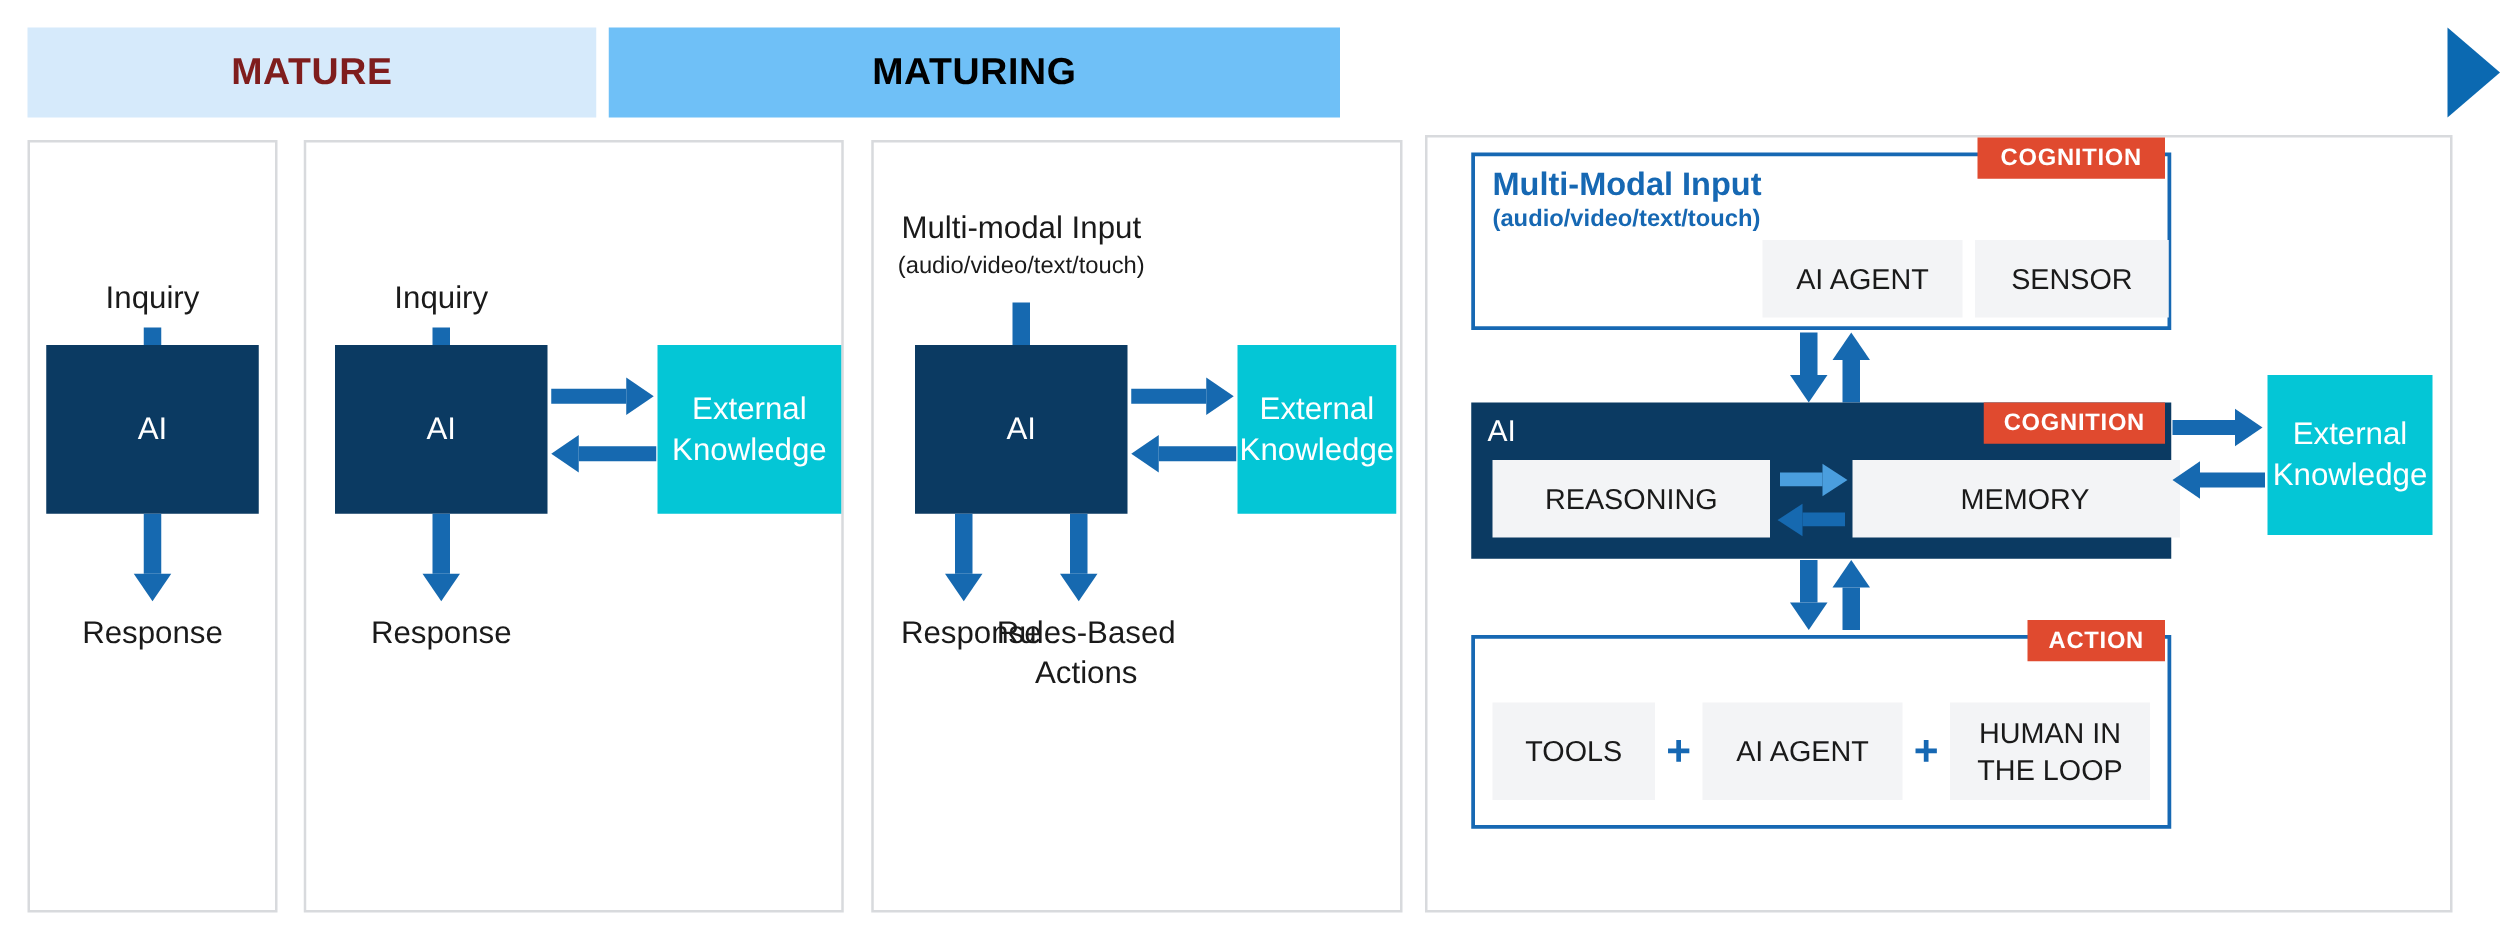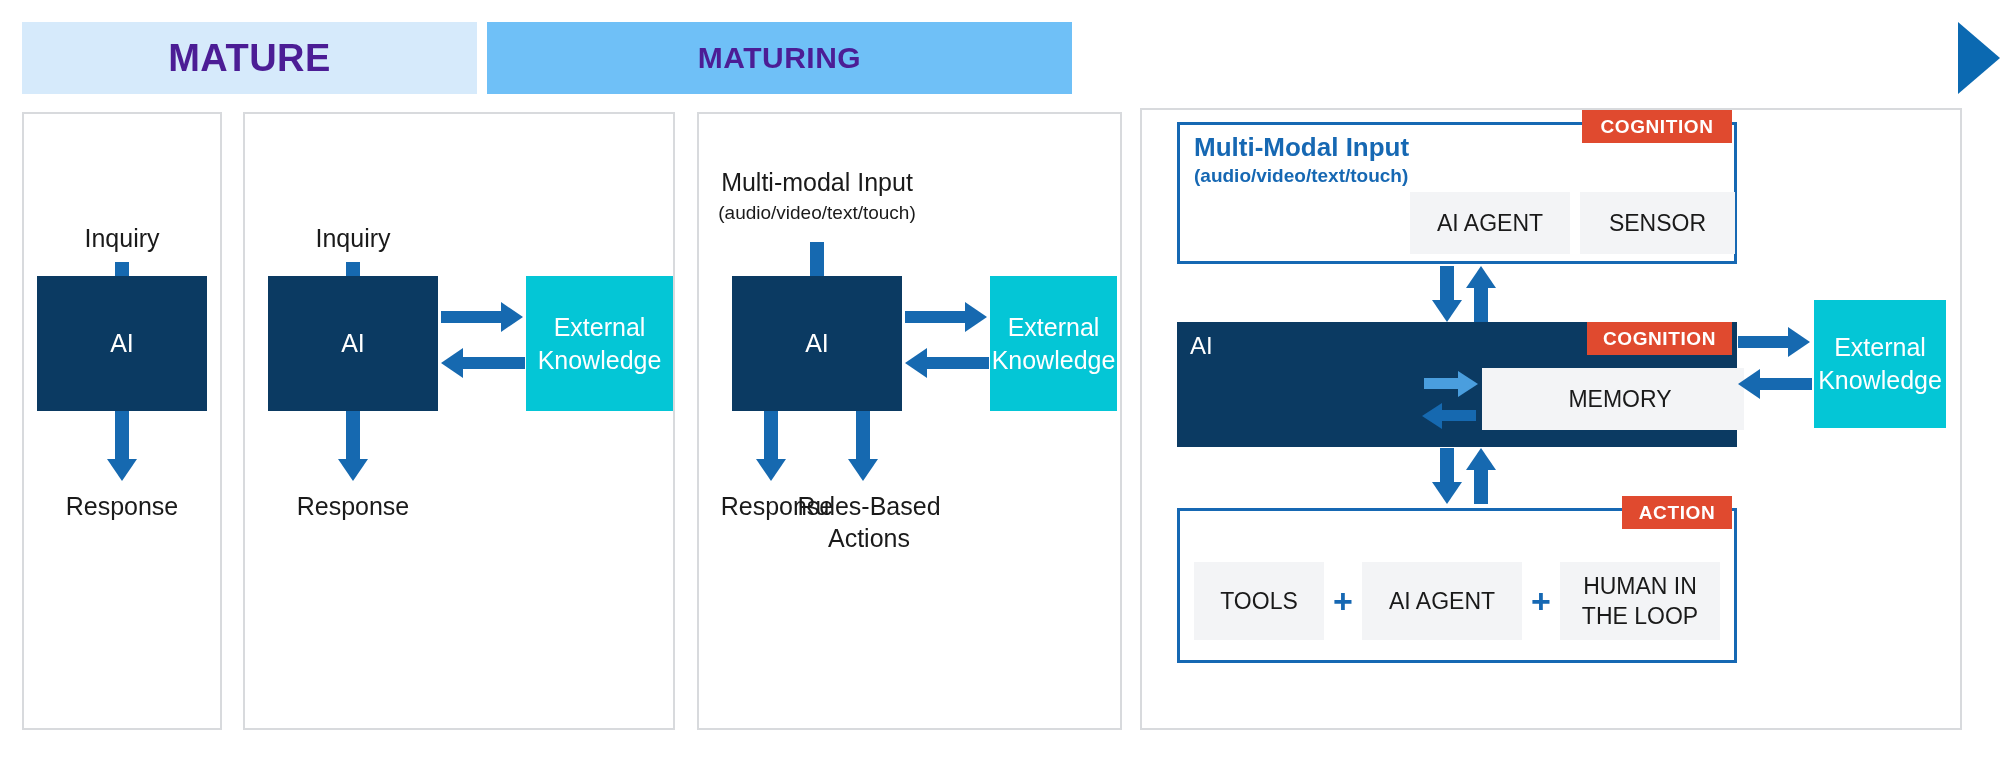--- a/index.html
+++ b/index.html
@@ -3,22 +3,22 @@
 <meta charset="utf-8">
 <style>
   html,body{margin:0;padding:0;background:#ffffff;}
   body{width:2000px;height:760px;position:relative;font-family:"Liberation Sans",sans-serif;overflow:hidden;}
 
   
   .banner-row{position:absolute;left:0;top:0;width:2000px;height:98px;}
   .banner{position:absolute;top:22px;height:72px;display:flex;align-items:center;justify-content:center;
           font-weight:bold;letter-spacing:.5px;}
   .banner span{display:block;}
-  #banner-mature{left:22px;width:455px;background:#d6eafb;color:#4c1d95;font-size:38px;}
-  #banner-maturing{left:487px;width:585px;background:#6fc0f7;color:#4c1d95;font-size:30px;}
+  #banner-mature{left:22px;width:455px;background:#d6eafb;color:#7f1d1d;font-size:30px;}
+  #banner-maturing{left:487px;width:585px;background:#6fc0f7;color:#000000;font-size:30px;}
   #banner-emerging{left:1080px;width:880px;background:#0b69b1;color:#ffffff;font-size:30px;}
   #banner-emerging-tip{position:absolute;left:1958px;top:22px;width:0;height:0;
       border-top:36px solid transparent;border-bottom:36px solid transparent;border-left:42px solid #0b69b1;}
 
   
   .panel{position:absolute;background:#ffffff;border:2px solid #d8dadd;box-sizing:border-box;}
   #panel-1{left:22px;top:112px;width:200px;height:618px;}
   #panel-2{left:243px;top:112px;width:432px;height:618px;}
   #panel-3{left:697px;top:112px;width:425px;height:618px;}
   #panel-4{left:1140px;top:108px;width:822px;height:622px;}
@@ -176,20 +176,23 @@
 
   <div class="arrow-head head-up" style="left:324px;top:156px;"></div>
   <div class="arrow-shaft" style="left:332px;top:178px;width:14px;height:34px;"></div>
 
   <div class="stage-solid" style="left:35px;top:212px;width:560px;height:125px;"></div>
   <div class="ai-tag" style="left:48px;top:222px;">AI</div>
   <div class="badge" style="left:445px;top:212px;width:145px;height:33px;">
     <span>COGNITION</span>
   </div>
 
+  <div class="chip" style="left:52px;top:258px;width:222px;height:62px;">
+    <span>REASONING</span>
+  </div>
   <div class="chip" style="left:340px;top:258px;width:248px;height:62px;padding-left:14px;">
     <span>MEMORY</span>
   </div>
 
   <div class="arrow-shaft" style="left:282px;top:268px;width:34px;height:11px;background:#4a9ede;"></div>
   <div class="arrow-head head-right-lt" style="left:316px;top:261px;"></div>
 
   <div class="arrow-shaft" style="left:300px;top:300px;width:34px;height:11px;"></div>
   <div class="arrow-head head-left-lt" style="left:280px;top:293px;"></div>
 

